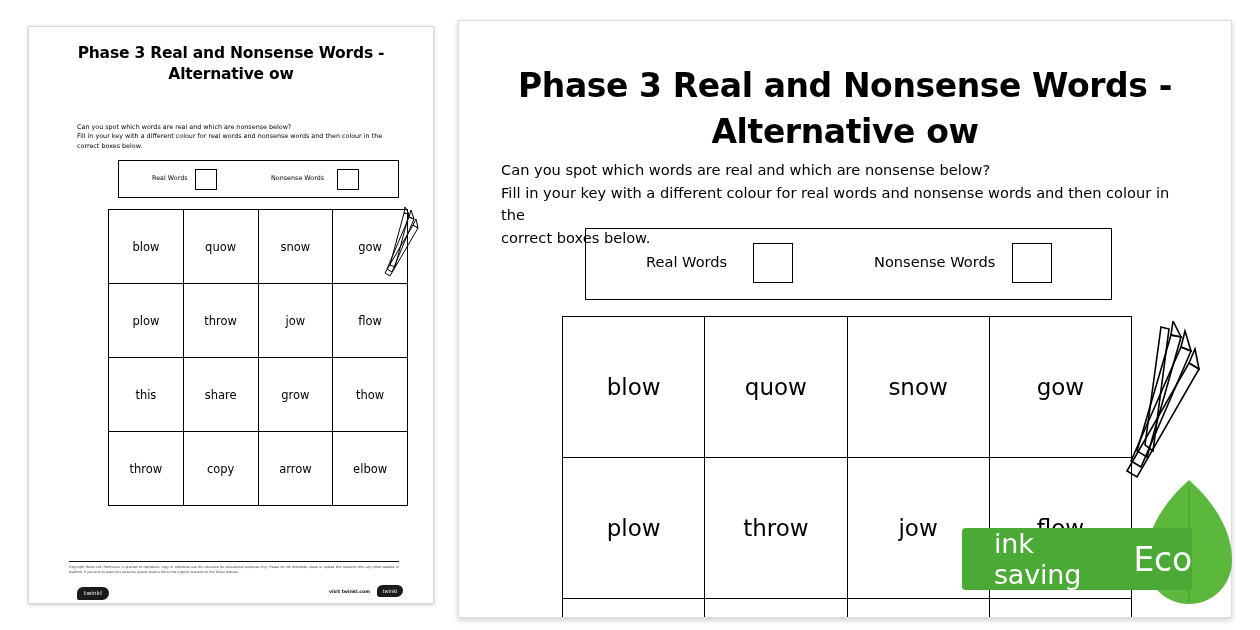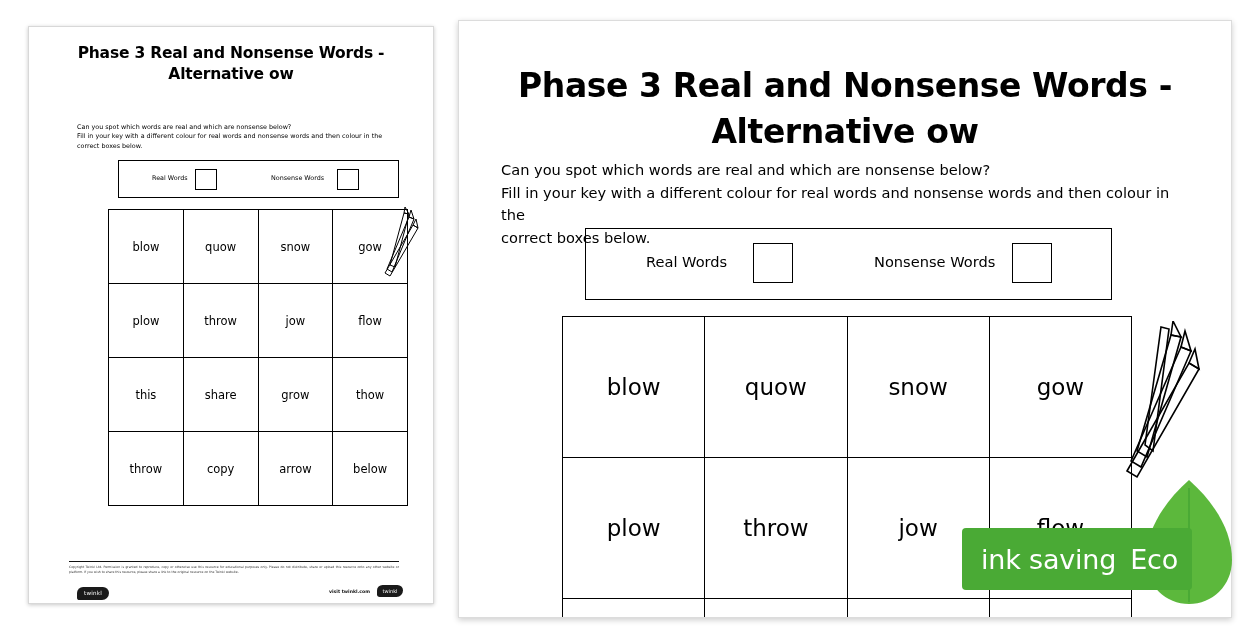--- a/index.html
+++ b/index.html
@@ -288,25 +288,25 @@
     width: 230px;
     height: 62px;
     background: #4aaa35;
     border-radius: 4px;
     display: flex;
     align-items: center;
     color: #ffffff;
   }
   .eco-text {
     font-size: 27px;
-    padding-left: 19px;
+    padding-left: 32px;
     letter-spacing: -0.2px;
   }
   .eco-word {
-    font-size: 27px;
+    font-size: 33px;
     padding-left: 14px;
     letter-spacing: -0.2px;
   }
   .leaf {
     position: absolute;
     left: 1146px;
     top: 478px;
     width: 86px;
     height: 128px;
   }
@@ -354,21 +354,21 @@
           <tr>
             <td>this</td>
             <td>share</td>
             <td>grow</td>
             <td>thow</td>
           </tr>
           <tr>
             <td>throw</td>
             <td>copy</td>
             <td>arrow</td>
-            <td>below</td>
+            <td>elbow</td>
           </tr>
         </tbody>
       </table>
 
       <svg class="t-pencils" viewBox="0 0 40 70">
         <g fill="none" stroke="#000" stroke-width="1">
           <path d="M2 66 L30 18 L35 21 L7 69 Z"></path>
           <path d="M30 18 L33 12 L35 21 Z"></path>
           <path d="M4 62 L26 10 L31 12 L9 65 Z"></path>
           <path d="M26 10 L28 3 L31 12 Z"></path>

